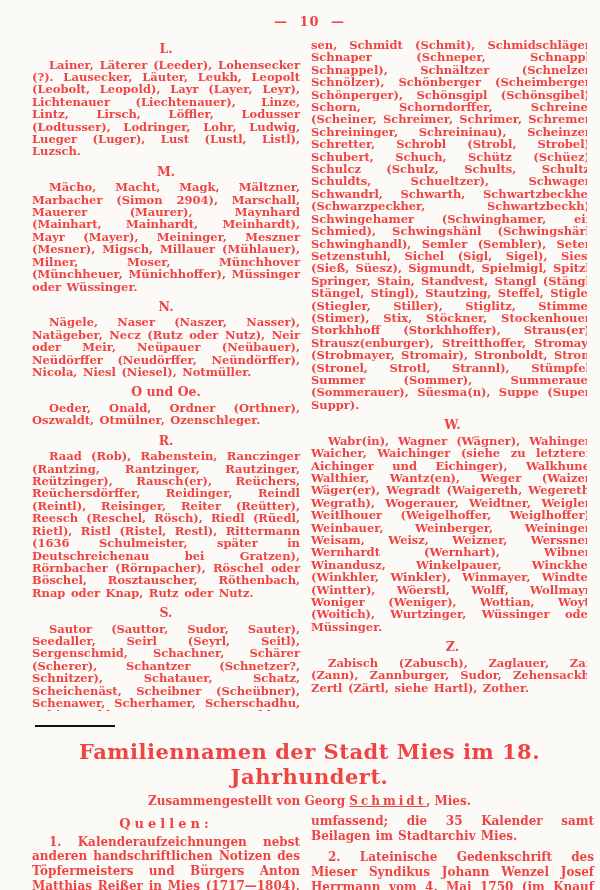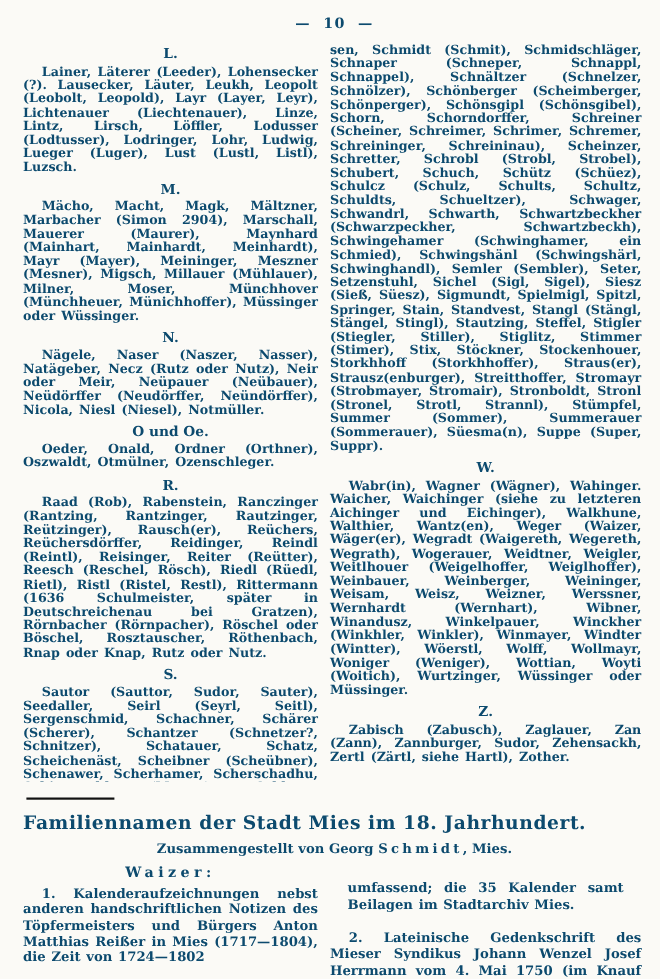--- a/index.html
+++ b/index.html
@@ -2,24 +2,24 @@
 <html><head>
 <meta charset="utf-8">
 <style>
   html,body { margin:0; padding:0; background:#e9e7e2; }
   .page {
     position:relative;
     width:600px; height:890px;
     margin:0 auto;
     box-sizing:border-box;
     background:#fbfaf6;
-    color:#0c4a6e;
+    color:#ef4444;
     font-family:"DejaVu Serif", serif;
     font-weight:700;
-    padding:12px 13px 0 21px;
+    padding:12px 13px 0 32px;
     overflow:hidden;
   }
   .pageno {
     text-align:center;
     font-size:13px;
     letter-spacing:1px;
     word-spacing:6px;
     margin:2px 0 10px 0;
   }
   .cols {
@@ -40,48 +40,49 @@
   }
   .col .section:first-child .section-heading { margin-top:3px; }
   p.names { margin:0; text-indent:17px; word-spacing:1.5px; }
   p.names-cont { margin:0; text-indent:0; word-spacing:1.5px; }
   .end-rule {
     width:80px; height:2px;
     background:#111;
     margin:14px 0 12px 3px;
   }
   .article-title {
-    font-size:17px;
+    text-align:center;
+    font-size:21px;
     letter-spacing:0.5px;
     margin:0 0 5px 0;
   }
   .byline {
     text-align:center;
     font-size:12px;
     margin:0 0 6px 0;
   }
-  .byline-name { letter-spacing:3px; }
+  .byline-name { letter-spacing:3px;text-decoration:underline; }
   .cols2 {
     display:flex;
     gap:11px;
     font-size:12px;
     line-height:1.22;
     text-align:justify;
   }
   .cols2 .col2-left  { width:268px; flex:0 0 268px; }
   .cols2 .col2-right { width:283px; flex:0 0 283px; }
   .sources-heading {
     display:block;
     text-align:center;
     font-size:13px;
     letter-spacing:4px;
     margin:2px 0 3px 0;
   }
   p.source { margin:0; text-indent:17px; word-spacing:1px; }
-  p.source-cont { margin:16px; text-indent:0; word-spacing:1px; }
+  p.source-cont { margin:0; text-indent:0; word-spacing:1px; }
   p.source-2 { margin:7px 0 0 0; text-indent:17px; word-spacing:1px; }
 </style>
 </head>
 <body>
 
 <div class="page">
 
   <div class="pageno">— 10 —</div>
 
   <div class="cols">
@@ -128,21 +129,21 @@
   </div>
 
   <div class="end-rule"></div>
 
   <div class="article-title">Familiennamen der Stadt Mies im 18. Jahrhundert.</div>
 
   <div class="byline"><span>Zusammengestellt von Georg </span><span class="byline-name">Schmidt</span><span>, Mies.</span></div>
 
   <div class="cols2">
     <div class="col2-left">
-      <span class="sources-heading">Waizer:</span>
+      <span class="sources-heading">Quellen:</span>
       <p class="source">1. Kalenderaufzeichnungen nebst anderen handschriftlichen Notizen des Töpfermeisters und Bürgers Anton Matthias Reißer in Mies (1717—1804), die Zeit von 1724—1802</p>
     </div>
     <div class="col2-right">
       <p class="source-cont">umfassend; die 35 Kalender samt Beilagen im Stadtarchiv Mies.</p>
       <p class="source-2">2. Lateinische Gedenkschrift des Mieser Syndikus Johann Wenzel Josef Herrmann vom 4. Mai 1750 (im Knauf des Kirchturmes),</p>
     </div>
   </div>
 
 </div>
 

